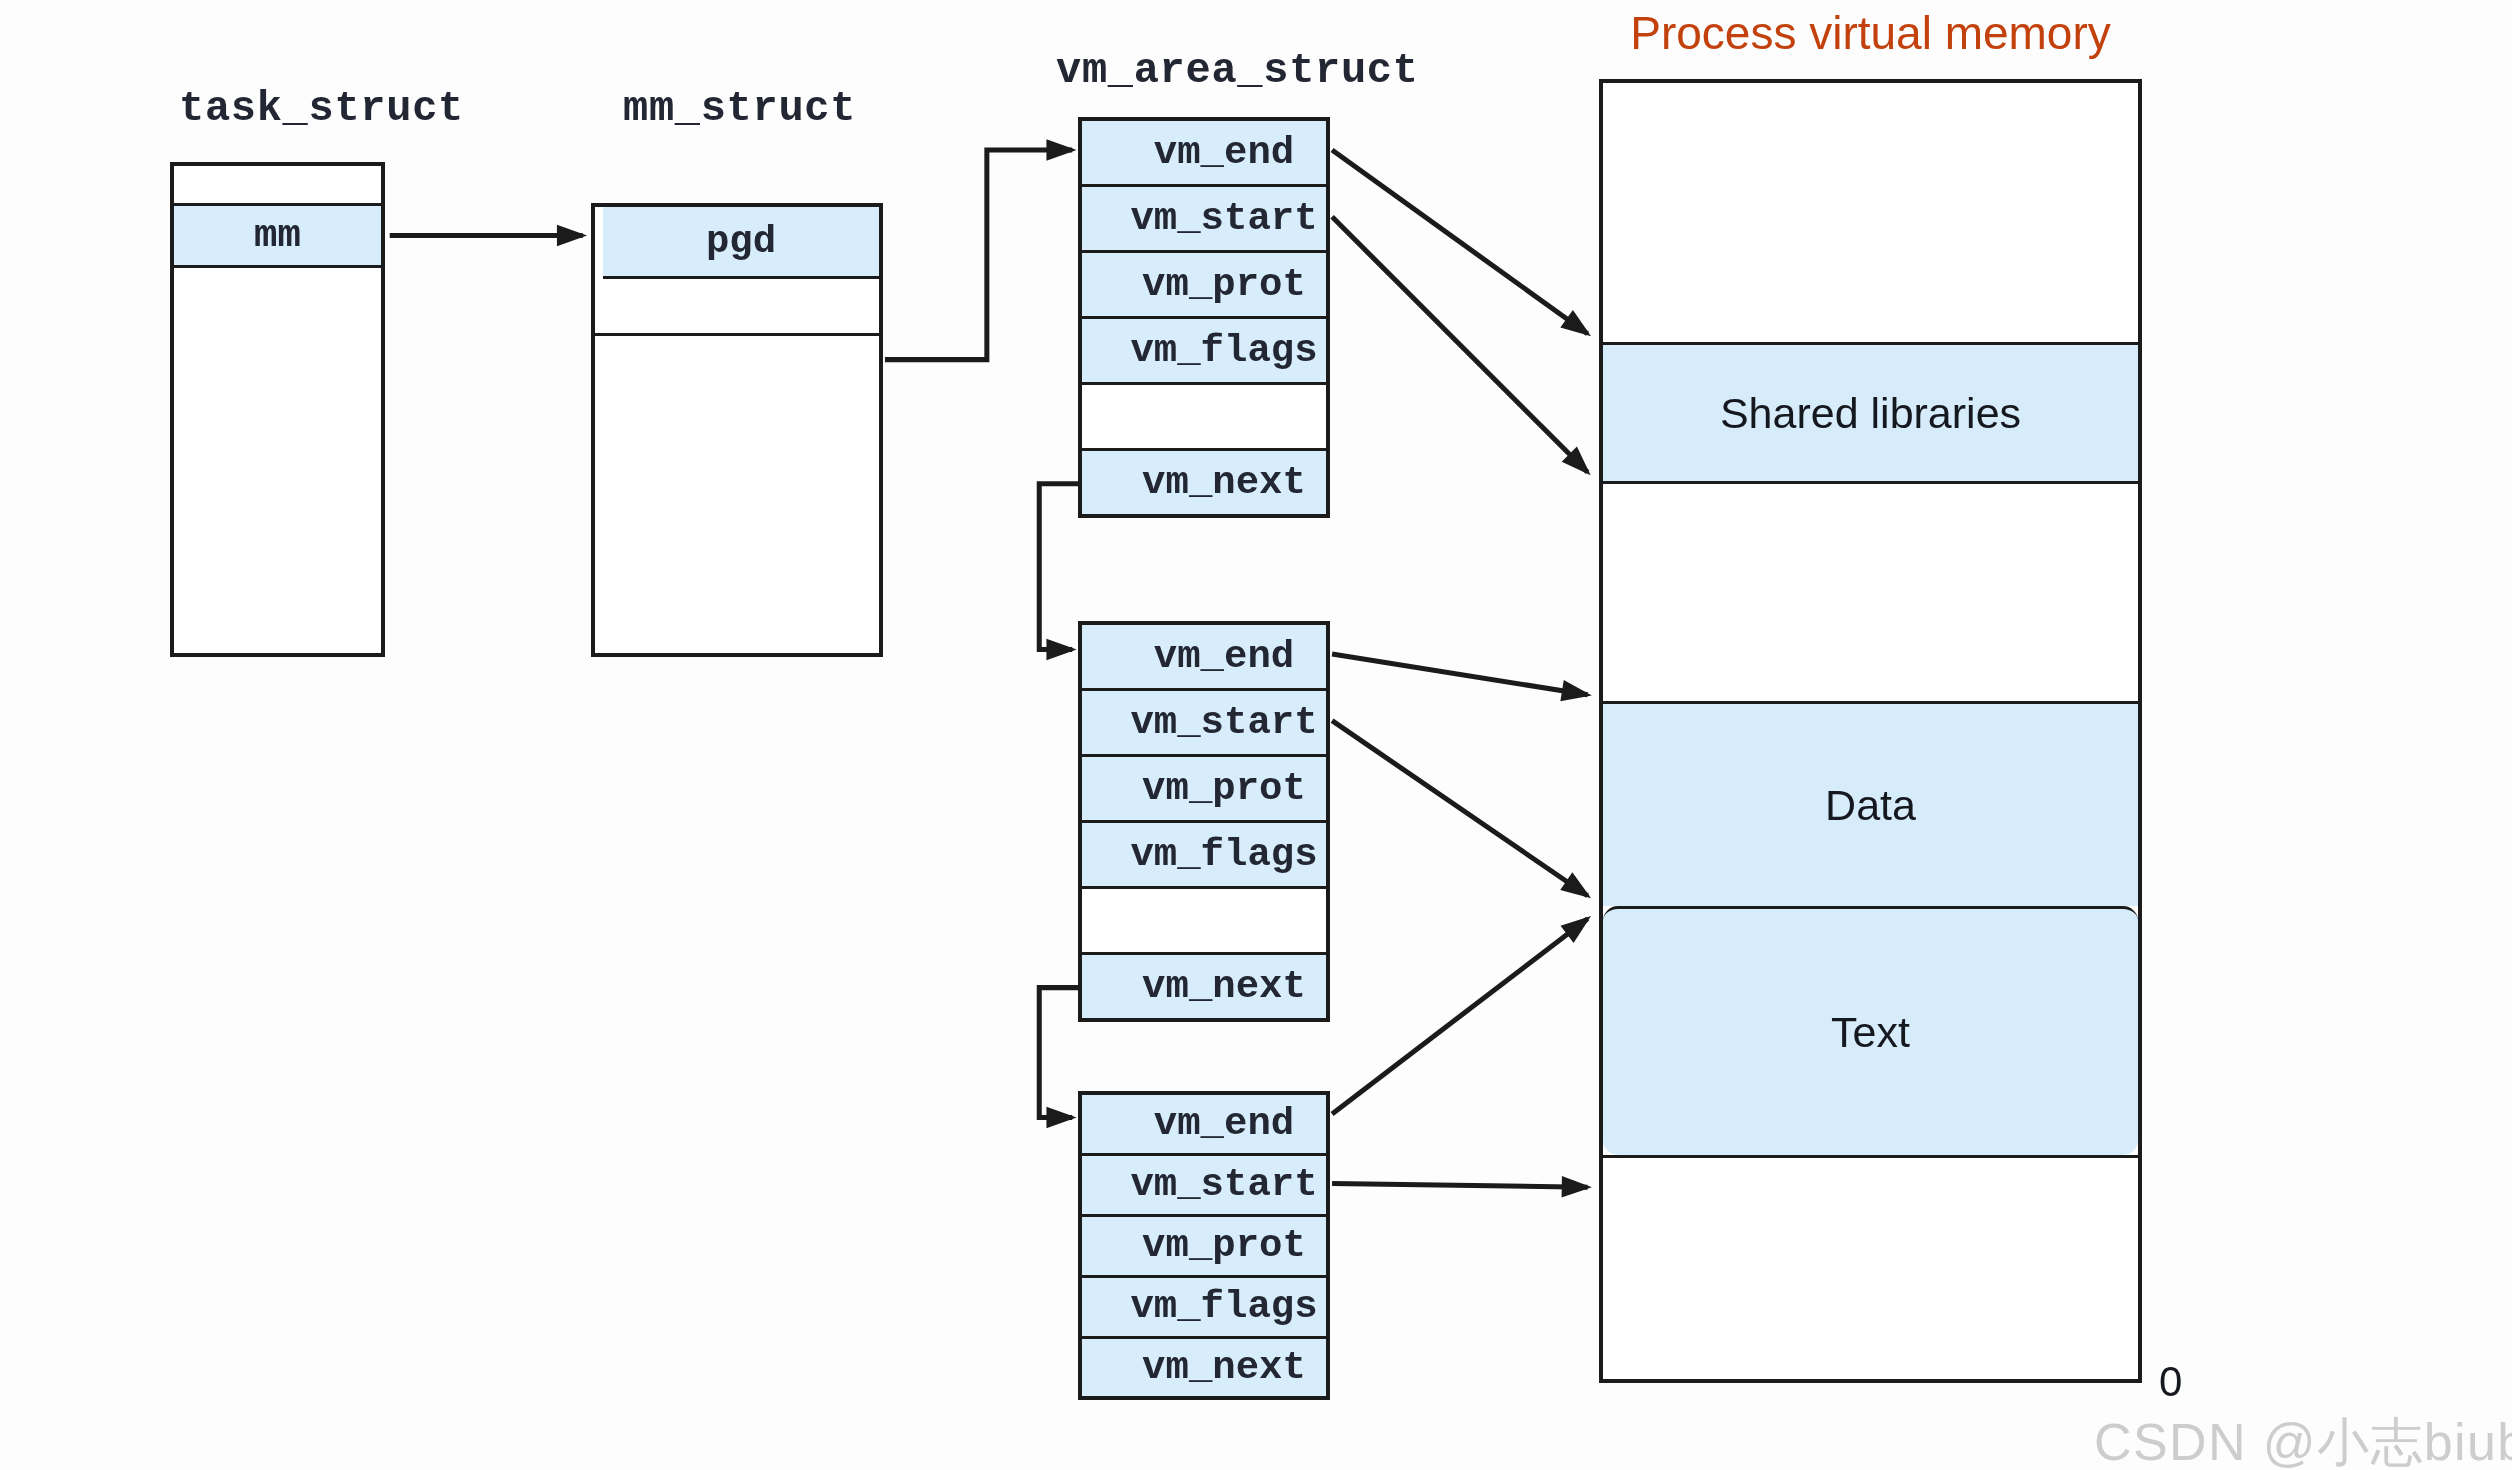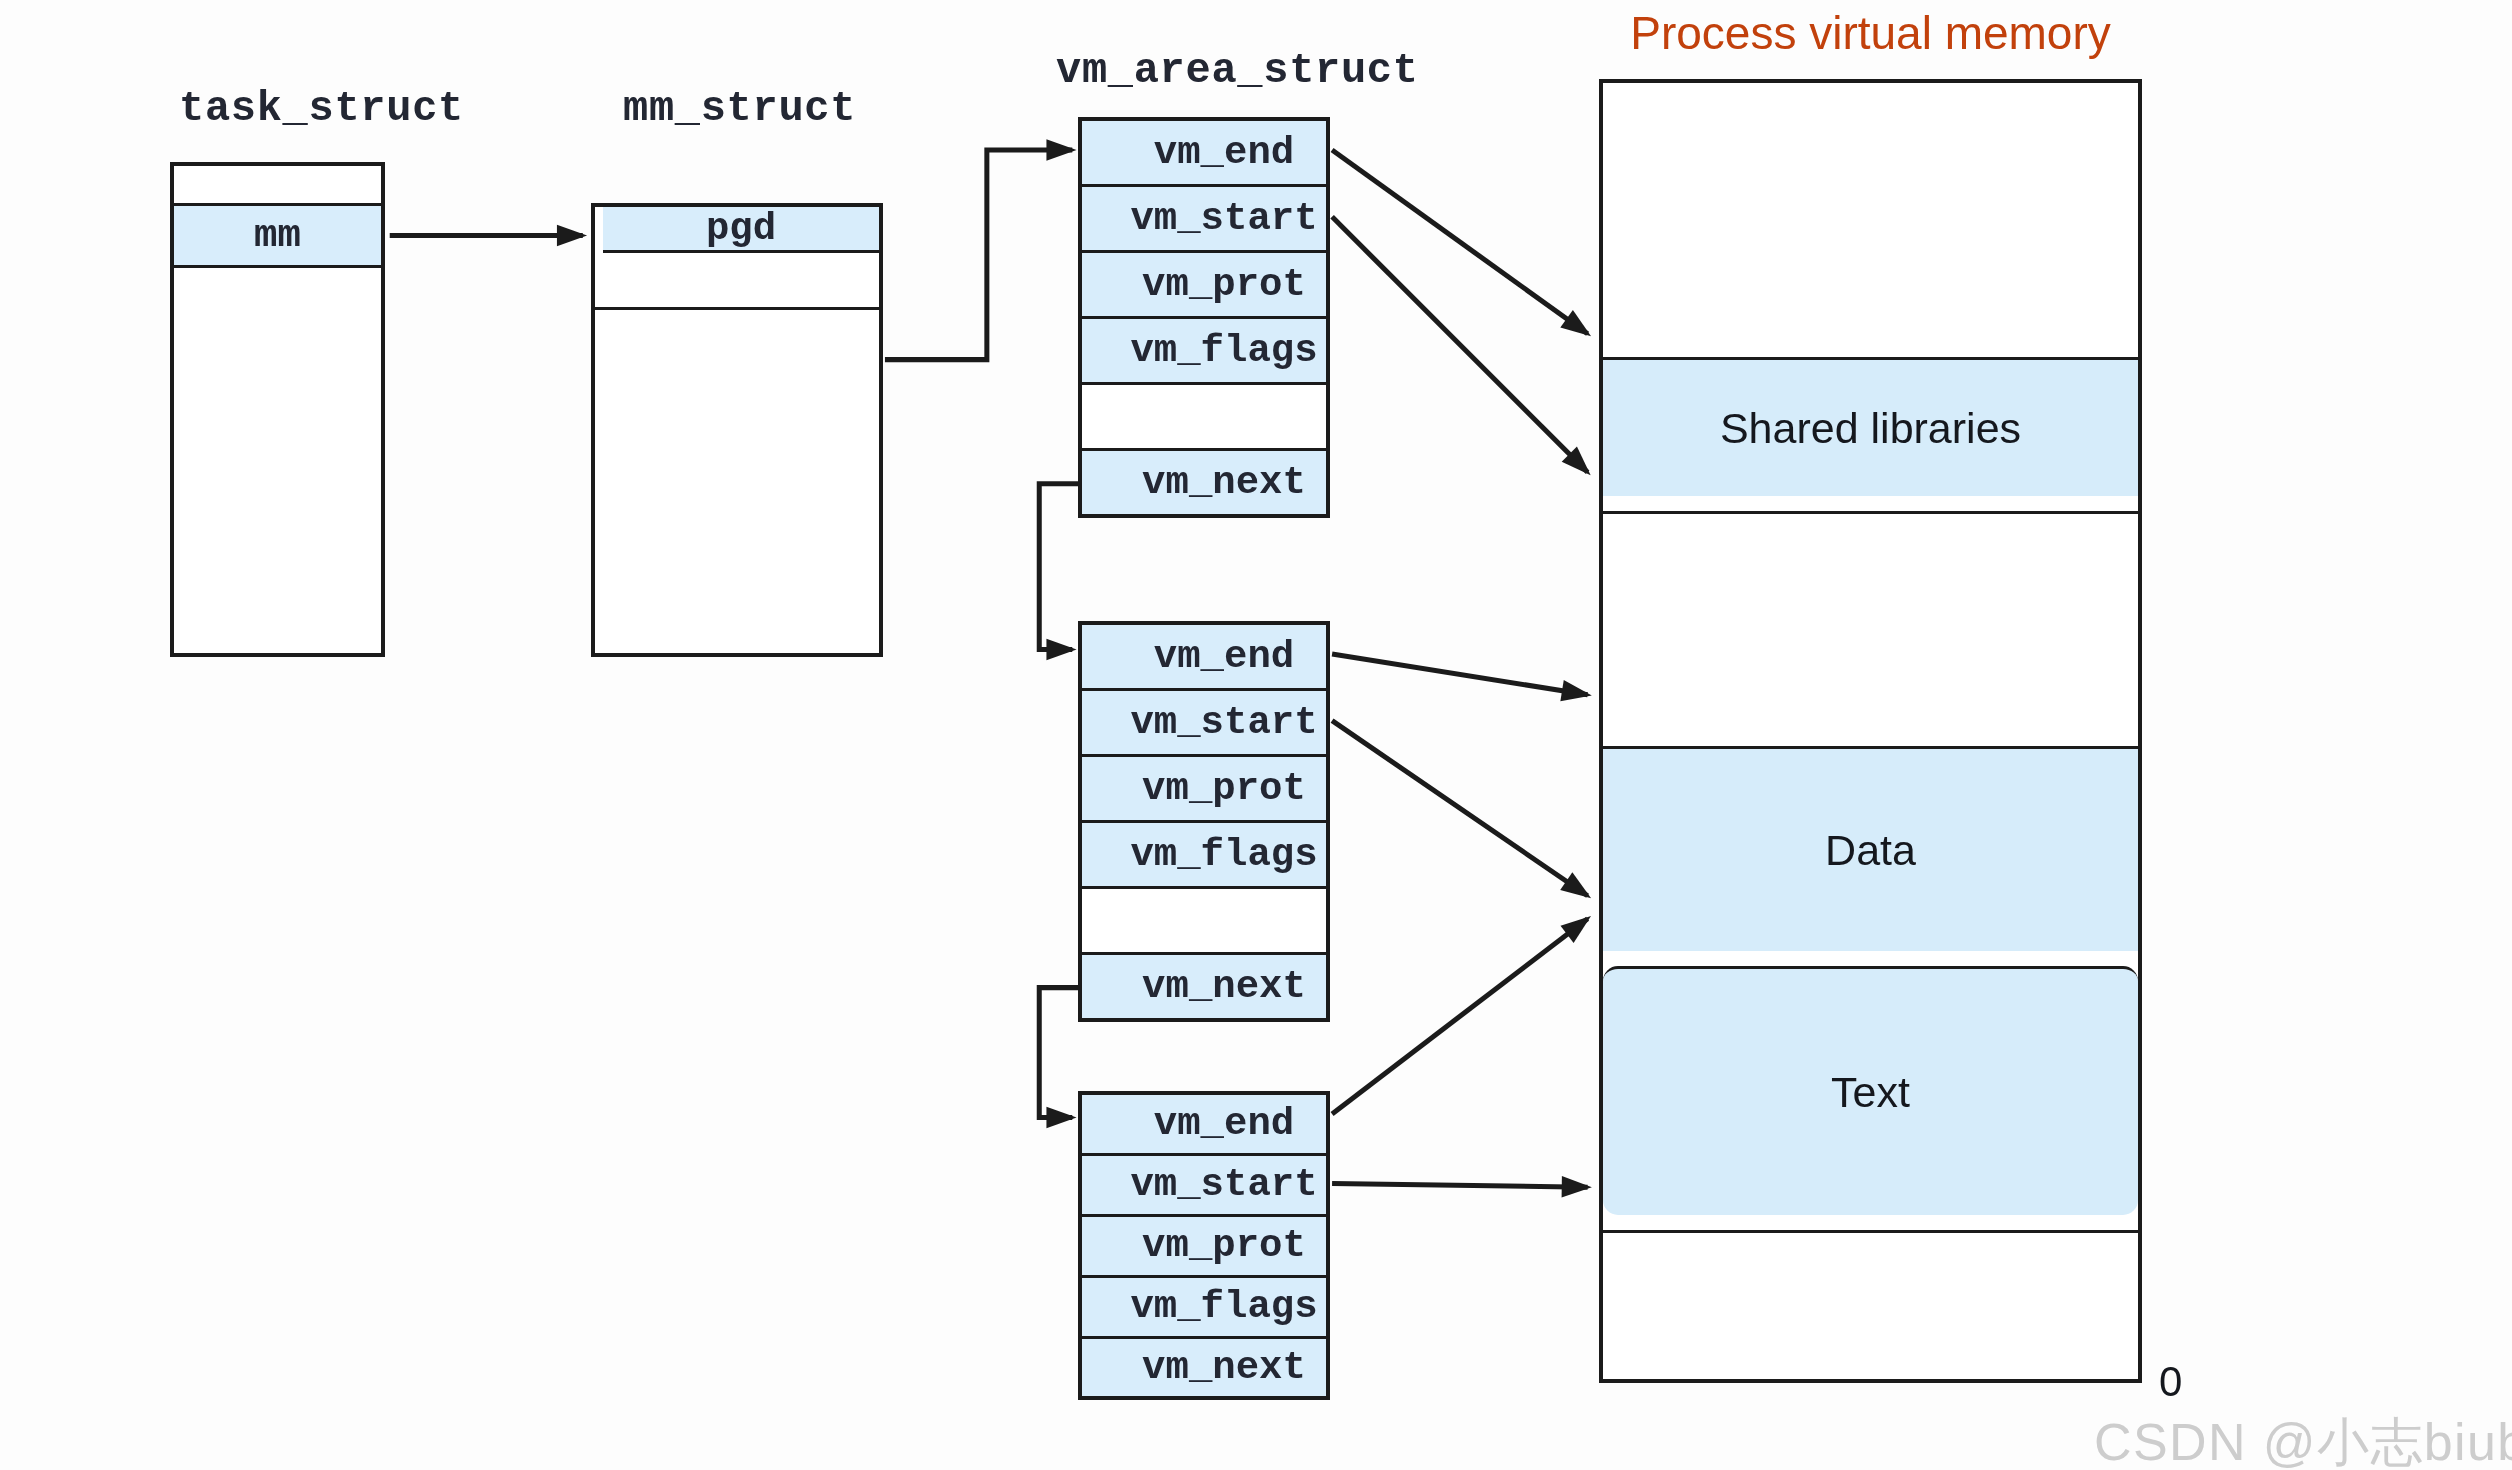--- a/index.html
+++ b/index.html
@@ -18,38 +18,38 @@
   .white{background:#ffffff;}
   .bb{border-bottom:3.6px solid #1b1b1b;font-family:Liberation Mono, monospace;}
   .bt{border-top:3.6px solid #1b1b1b;}
   .fill{flex:1;}
 
   
   .ts-empty{height:37px;}
   .ts-mm{height:65px;}
 
   
-  .ms-pgd{height:46px;margin-left:8px;}
+  .ms-pgd{height:72px;margin-left:8px;}
   .ms-gap{height:57px;}
   .ms-mmap{height:67px;}
 
   
   .vmrow{height:66px;box-sizing:border-box;display:flex;align-items:center;justify-content:center;font-size:39px;padding-left:40px;}
   .vmrow.sep{border-bottom:3.6px solid #1b1b1b;}
   .vm3 .vmrow{height:61px;}
   .vmrow.last{flex:1;border-bottom:none;}
 
   
   .memcol{position:absolute;left:1599px;top:79px;width:543px;height:1304px;
           border:4.3px solid #1b1b1b;box-sizing:border-box;background:#ffffff;
           display:flex;flex-direction:column;}
   .region{box-sizing:border-box;display:flex;align-items:center;justify-content:center;
           font-size:43px;color:#15181e;}
   .region.blueblk{background:#d6ecfa;}
-  .region.line{border-top:3.6px solid #1b1b1b;margin-top:15px;}
+  .region.line{border-top:3.6px solid #1b1b1b;}
 
   .page-title{position:absolute;left:1599px;top:5.7px;width:543px;text-align:center;
               font-size:46px;color:#c2410c;}
   .zero-label{position:absolute;left:2159px;top:1358px;font-size:42px;color:#15181e;}
   .watermark{position:absolute;left:2094px;top:1408px;font-size:52px;color:#cdcdcd;
              white-space:nowrap;letter-spacing:1.4px;}
 </style>
 </head>
 <body>
 

